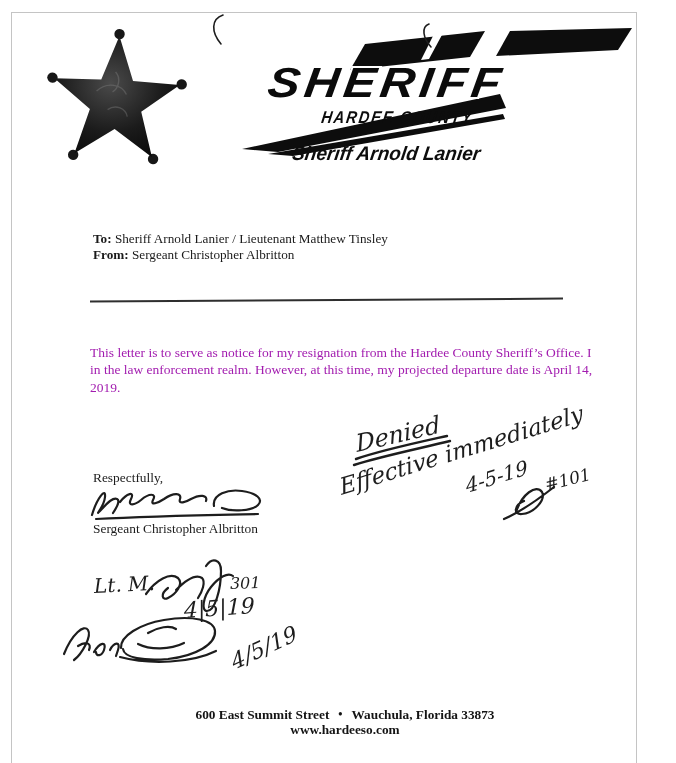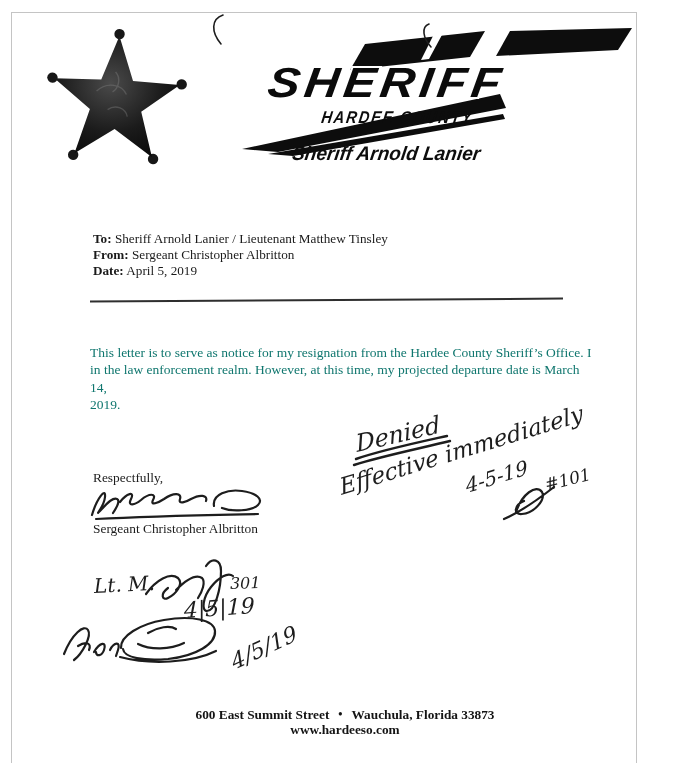--- a/index.html
+++ b/index.html
@@ -6,21 +6,21 @@
   .scan{position:relative;width:676px;height:763px;background:#ffffff;overflow:hidden;
         font-family:"Liberation Serif",serif;color:#1c1c1c;}
   .page-frame{position:absolute;left:11px;top:12px;width:624px;height:751px;
         border-top:1px solid #c4c4c4;border-left:1px solid #c4c4c4;border-right:1px solid #c4c4c4;}
   .star-svg{position:absolute;left:40px;top:26px;width:152px;height:152px;}
   .logo-svg{position:absolute;left:238px;top:28px;width:402px;height:145px;}
   .memo{position:absolute;left:93px;top:231px;font-size:13.2px;line-height:16px;color:#1a1a1a;}
   .memo .lbl{font-weight:bold;}
   .rule{position:absolute;left:90px;top:299px;width:473px;height:2px;background:#2e2e2e;
         transform:rotate(-0.35deg);}
-  .body-par{position:absolute;left:90px;top:344px;width:505px;font-size:13.5px;line-height:17.3px;color:#0f766e;}
+  .body-par{position:absolute;left:90px;top:344px;width:505px;font-size:13.5px;line-height:17.3px;color:#a21caf;}
   .respectfully{position:absolute;left:93px;top:470px;font-size:13.4px;}
   .signer{position:absolute;left:93px;top:521px;font-size:13.4px;}
   .hw{position:absolute;font-family:"DejaVu Serif",serif;font-style:italic;color:#1d1d1d;
       white-space:nowrap;transform-origin:0 50%;}
   .hw-denied{left:356px;top:430px;font-size:24px;transform:rotate(-13deg) skewX(-6deg);}
   .hw-effective{left:340px;top:474px;font-size:23px;transform:rotate(-17deg) skewX(-6deg);}
   .hw-ddate{left:466px;top:474px;font-size:20px;transform:rotate(-17deg) skewX(-8deg);}
   .hw-dnum{left:545px;top:475px;font-size:17px;transform:rotate(-14deg);}
   .hw-lt{left:94px;top:574px;font-size:20px;transform:rotate(-3deg);}
   .hw-301{left:230px;top:574px;font-size:16px;transform:rotate(-2deg);}
@@ -71,31 +71,27 @@
 
   <div class="memo">
     <div>
       <span class="lbl">To:</span>
       <span>Sheriff Arnold Lanier / Lieutenant Matthew Tinsley</span>
     </div>
     <div>
       <span class="lbl">From:</span>
       <span>Sergeant Christopher Albritton</span>
     </div>
-    <div>
-      <span class="lbl">Date:</span>
-      <span>April 5, 2019</span>
-    </div>
   </div>
 
   <div class="rule"></div>
 
   <div class="body-par">
     <div>This letter is to serve as notice for my resignation from the Hardee County Sheriff’s Office.  I</div>
-    <div>in the law enforcement realm.  However, at this time, my projected departure date is March 14,</div>
+    <div>in the law enforcement realm.  However, at this time, my projected departure date is April 14,</div>
     <div>2019.</div>
   </div>
 
   <div class="respectfully">Respectfully,</div>
   <div class="signer">Sergeant Christopher Albritton</div>
 
   <span class="hw hw-denied">Denied</span>
   <span class="hw hw-effective">Effective immediately</span>
   <span class="hw hw-ddate">4-5-19</span>
   <span class="hw hw-dnum">#101</span>

